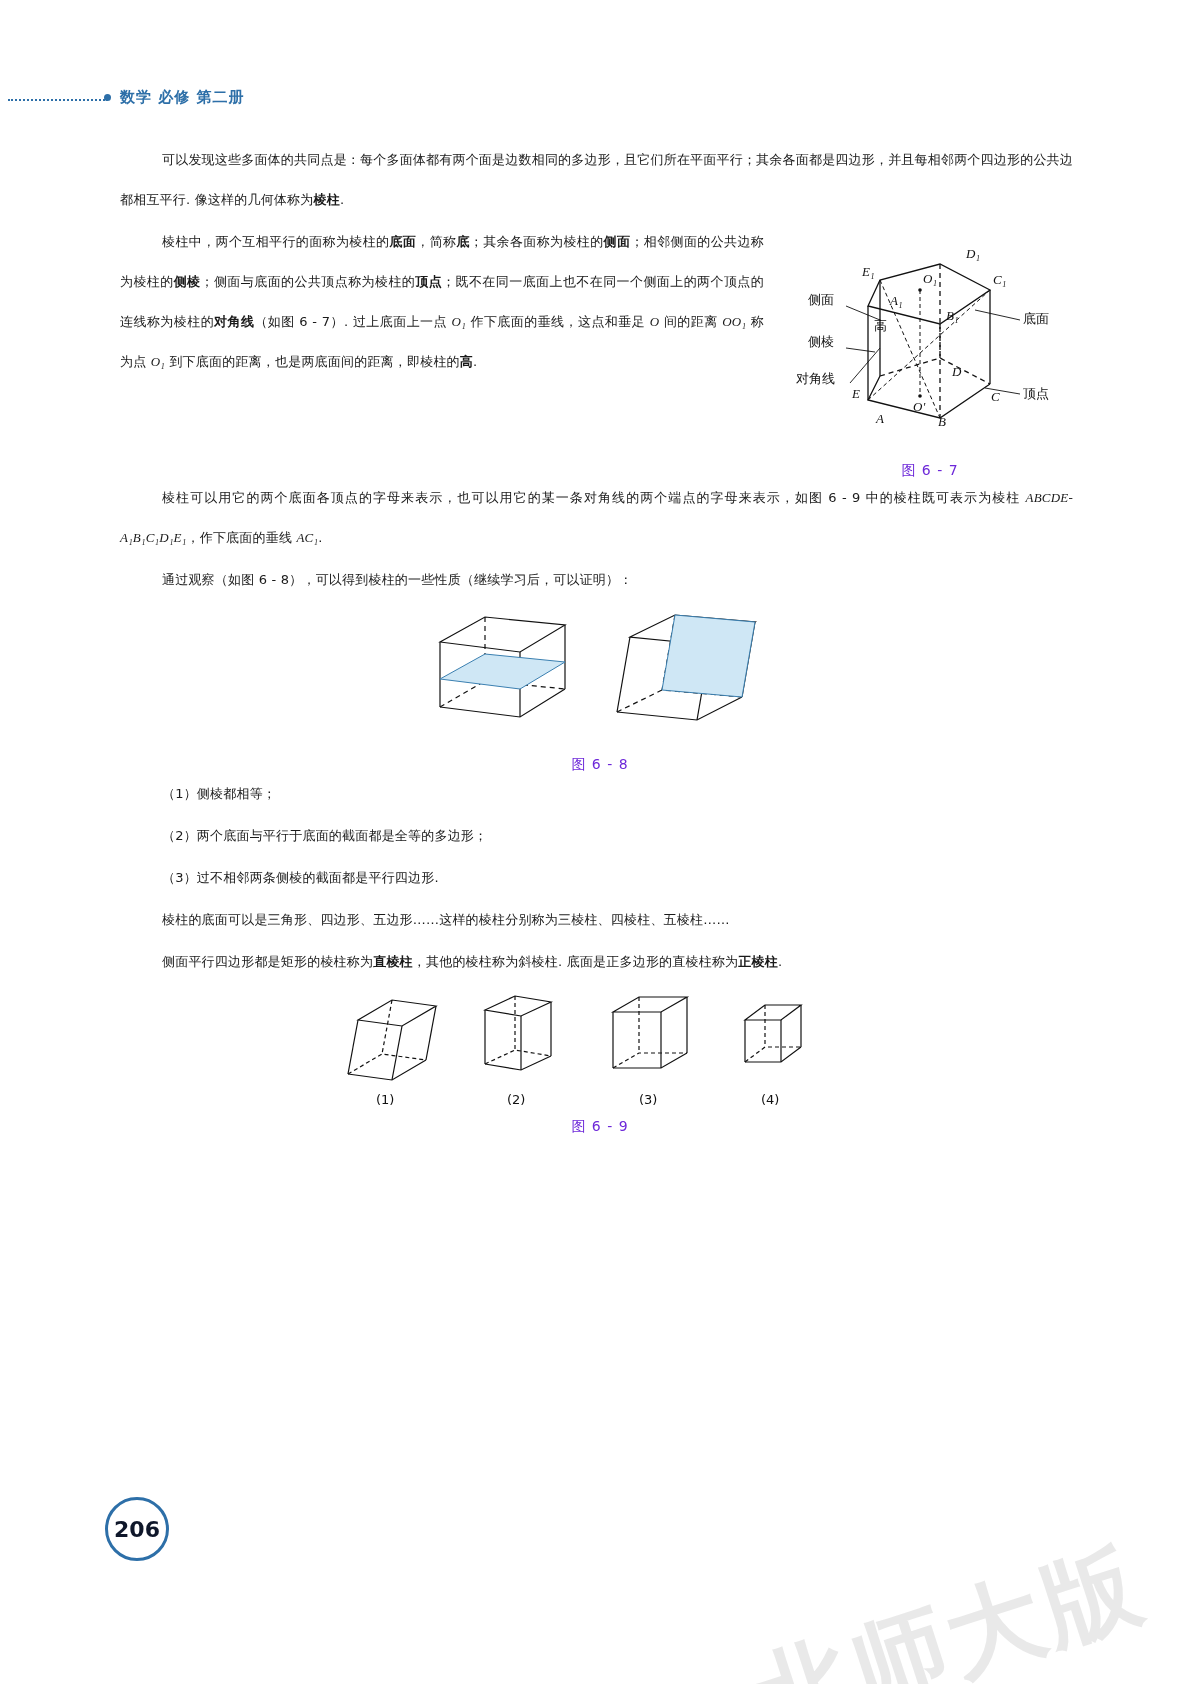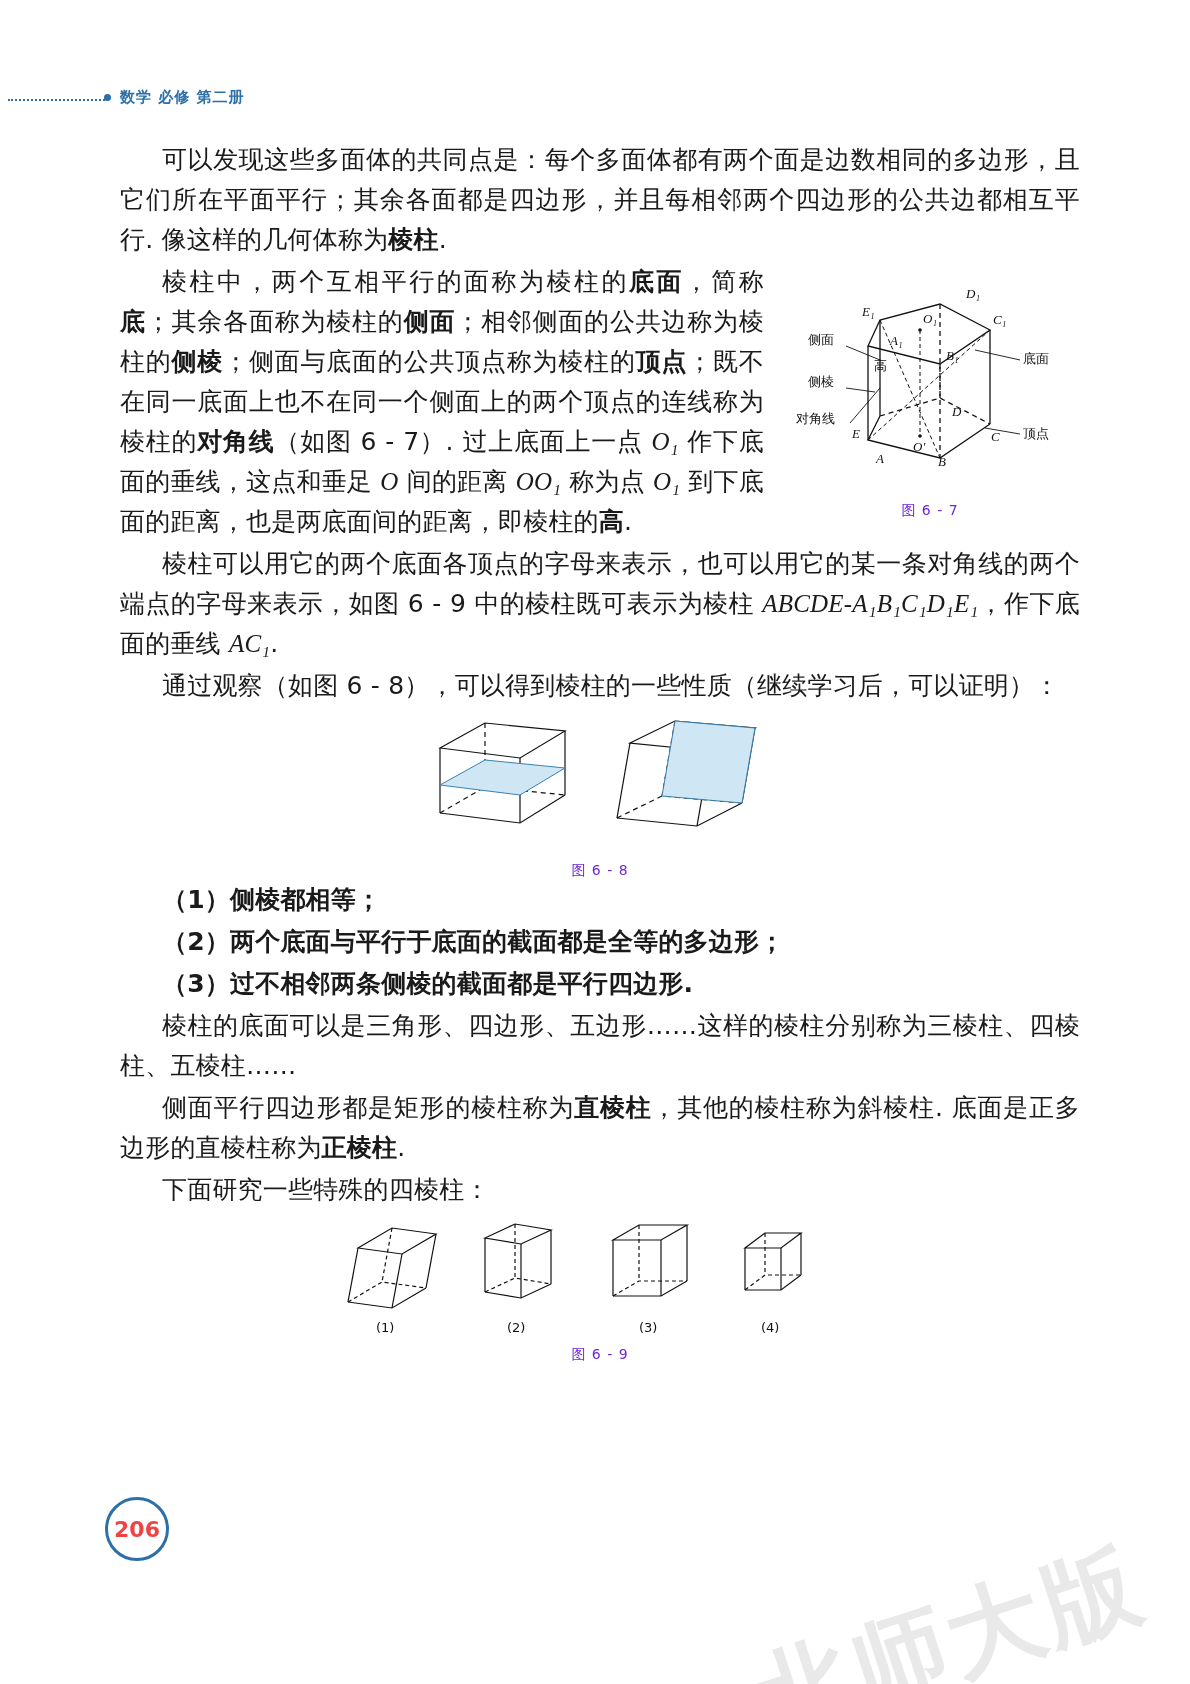--- a/index.html
+++ b/index.html
@@ -53,22 +53,22 @@
   }
 
   
   .content {
     position: absolute;
     top: 140px;
     left: 120px;
     width: 960px;
   }
   p.para {
-    margin: 0 0 2px 0;
-    font-size: 25px;
+    margin: 0 7px 2px 0;
+    font-size: 13px;
     line-height: 40px;
     text-align: justify;
     font-family: "DejaVu Sans", sans-serif;
     letter-spacing: 0.2px;
   }
   p.indent { text-indent: 42px; }
   .b { font-weight: bold; }
   .mi { font-family: "Liberation Serif", serif; font-style: italic; }
 
   
@@ -84,32 +84,32 @@
     font-family: "DejaVu Sans", sans-serif;
     font-size: 14px;
     color: #6d28d9;
     text-align: center;
     letter-spacing: 1px;
   }
 
   .center-fig { text-align: center; }
 
   
-  .listline { text-indent: 42px; font-weight: bold; }
+  .listline { text-indent: 42px; }
 
   
   .pagenum {
     position: absolute;
     left: 105px;
     top: 1497px;
     width: 58px;
     height: 58px;
     border-radius: 50%;
     border: 3px solid #2d6fa8;
-    color: #ef4444;
+    color: #0f172a;
     font-family: "DejaVu Sans", sans-serif;
     font-size: 22px;
     font-weight: bold;
     display: flex;
     align-items: center;
     justify-content: center;
   }
 
   
   .watermark {
@@ -238,21 +238,20 @@
   </div>
 
   <p class="para listline">（1）侧棱都相等；</p>
   <p class="para listline">（2）两个底面与平行于底面的截面都是全等的多边形；</p>
   <p class="para listline">（3）过不相邻两条侧棱的截面都是平行四边形.</p>
 
   <p class="para indent">棱柱的底面可以是三角形、四边形、五边形……这样的棱柱分别称为三棱柱、四棱柱、五棱柱……</p>
 
   <p class="para indent"><span>侧面平行四边形都是矩形的棱柱称为</span><span class="b">直棱柱</span><span>，其他的棱柱称为斜棱柱. 底面是正多边形的直棱柱称为</span><span class="b">正棱柱</span><span>.</span></p>
 
-  <p class="para indent">下面研究一些特殊的四棱柱：</p>
 
   <div class="center-fig">
     <svg width="560" height="130" viewBox="0 0 560 130">
 
       <g transform="translate(20,8)">
         <polygon points="18,28 52,8 96,14 62,34" fill="none" stroke="#111" stroke-width="1.2"></polygon>
         <line x1="18" y1="28" x2="8" y2="82" stroke="#111" stroke-width="1.2"></line>
         <line x1="52" y1="8" x2="42" y2="62" stroke="#111" stroke-width="1.2" stroke-dasharray="4,3"></line>
         <line x1="96" y1="14" x2="86" y2="68" stroke="#111" stroke-width="1.2"></line>
         <line x1="62" y1="34" x2="52" y2="88" stroke="#111" stroke-width="1.2"></line>

